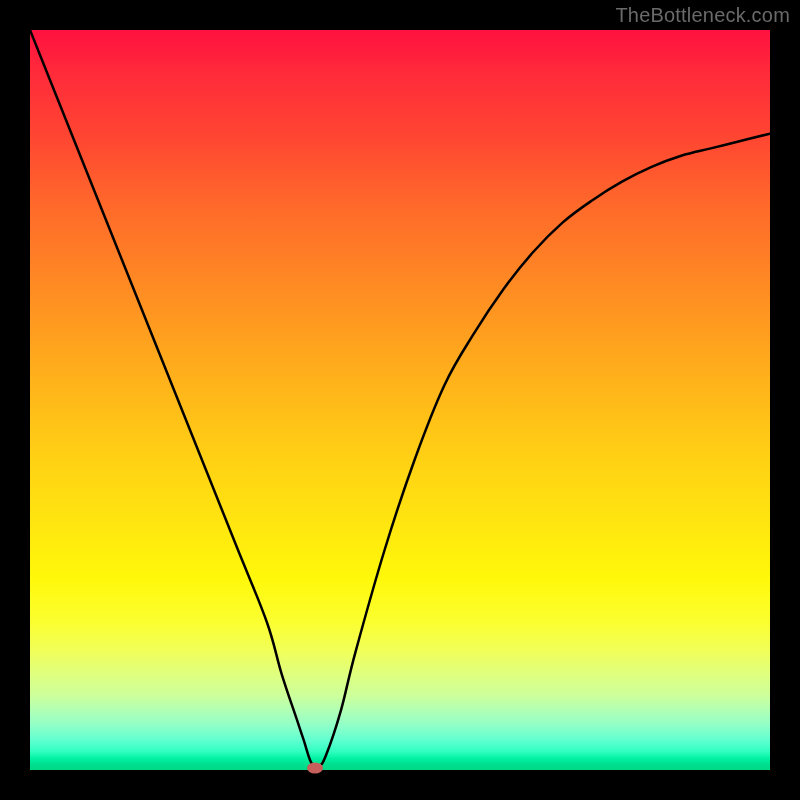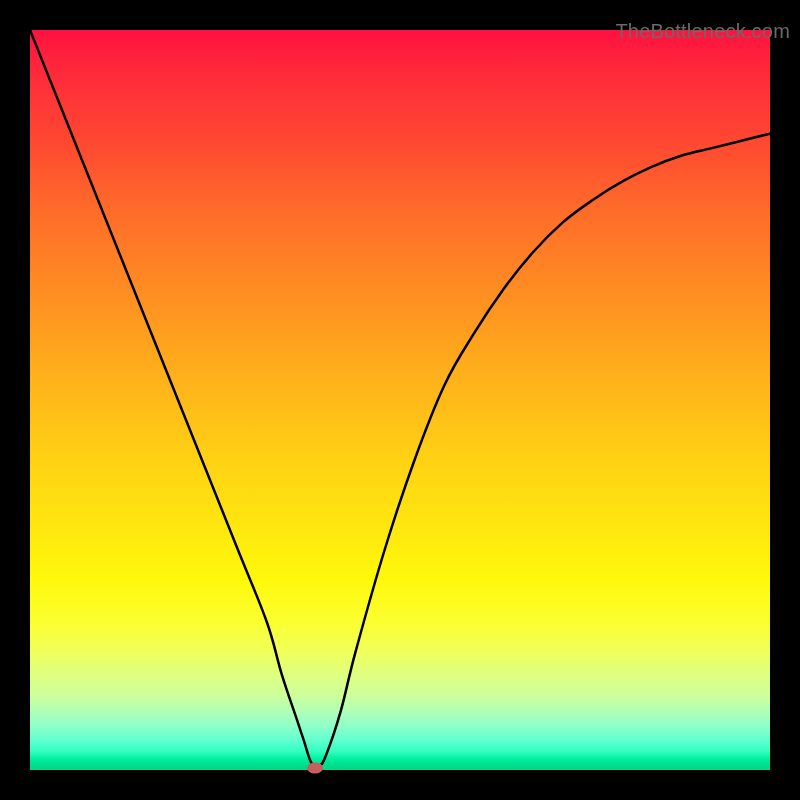--- a/index.html
+++ b/index.html
@@ -6,21 +6,21 @@
   html, body { width: 800px; height: 800px; overflow: hidden; }
   body { background: #000; font-family: Arial, sans-serif; }
   .outer {
     width: 800px;
     height: 800px;
     background: #000;
     position: relative;
   }
   .watermark {
     position: absolute;
-    top: 20px;
+    top: 4px;
     right: 10px;
     color: #6a6a6a;
     font-size: 20px;
     font-weight: 500;
     letter-spacing: 0.2px;
     z-index: 10;
   }
   .plot {
     position: absolute;
     left: 30px;

